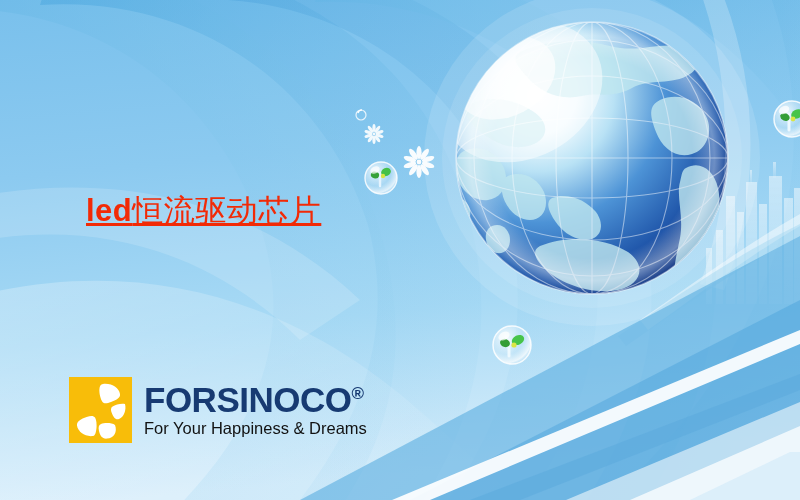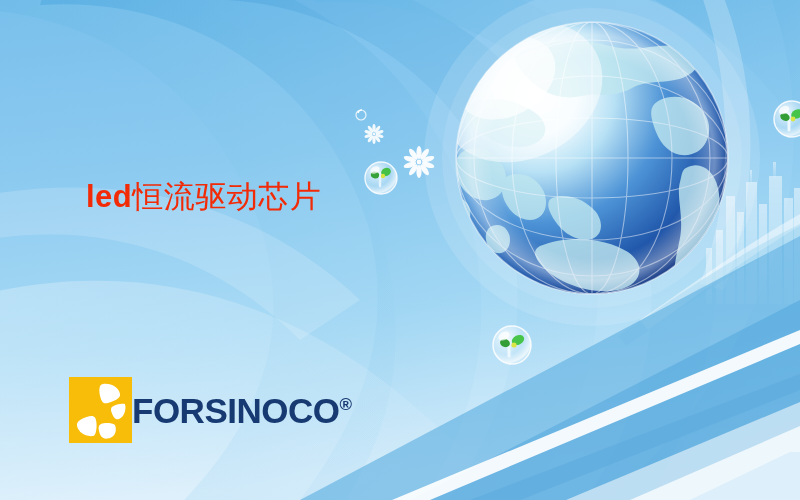--- a/index.html
+++ b/index.html
@@ -9,38 +9,39 @@
     position:relative;
     width:800px;height:500px;
     overflow:hidden;
     background:linear-gradient(176deg,#79c0ec 0%,#8ccaf0 30%,#a2d6f4 62%,#bfe4f8 86%,#d8eefb 100%);
   }
 
   .layer{position:absolute;top:0;left:0;width:800px;height:500px;pointer-events:none;}
 
   
   #headline{
-    position:absolute; left:86px; top:166px;
+    position:absolute; left:86px; top:180px;
     width:330px;
     color:#f22a06;
     font-size:31px;
     line-height:62px;
     font-family:"Liberation Serif",serif;
     letter-spacing:.5px;
     white-space:nowrap;
+    text-decoration:underline;
   }
   #headline .lat{font-family:"Liberation Sans",sans-serif;font-weight:600;}
   #headline .l2{display:block;padding-left:16px;}
 
   
   #logo{position:absolute;left:69px;top:377px;display:flex;align-items:center;}
   #logo-mark{
     position:relative;width:63px;height:66px;background:#f8bd09;flex:none;
   }
-  #logo-text{}
+  #logo-text{margin-left:12px;}
   #brand{
     color:#173a72;font-weight:bold;font-size:35px;line-height:35px;
     letter-spacing:-0.5px;font-family:"Liberation Sans",sans-serif;
     white-space:nowrap;
   }
   #brand .reg{font-size:17px;vertical-align:super;line-height:0;}
   #tagline{
     color:#121212;font-size:16.5px;line-height:19px;margin-top:2px;
     font-family:"Liberation Sans",sans-serif;white-space:nowrap;
   }
@@ -272,16 +273,17 @@
         <g fill="#ffffff">
           <path d="M34,7 C43,6 50,11 51,17 C51.6,21 47,23 42,25 C38,26.6 35,27 33.5,25 C31.6,22.4 30,16 30.4,12 C30.7,9 31.6,7.2 34,7 Z"></path>
           <path d="M56,27 C57.6,33 55,40 50,42 C46.6,43.4 44.4,40 42.8,36 C41.6,33 41.6,30.6 43.6,29.4 C46.4,27.6 52.6,26 56,27 Z"></path>
           <path d="M46,48 C48.6,55 45,61 38,61.6 C33,62 31,58.4 30,54 C29.2,50.6 29.6,48 32,47 C35.4,45.6 43,45.6 46,48 Z"></path>
           <path d="M24,59 C16,60 9,55 8,48.6 C7.4,44.4 12,42 17.6,40 C21.6,38.6 24.6,38.4 26,40.6 C28,43.8 28,51.6 26.6,56 C25.8,58 25.2,58.8 24,59 Z"></path>
         </g>
       </svg>
     </div>
     <div id="logo-text">
       <div id="brand"><span>FORSINOCO</span><span class="reg">®</span></div>
+      <div id="tagline">For Your Happiness &amp; Dreams</div>
     </div>
   </div>
 
 </div>
 
 </body></html>

